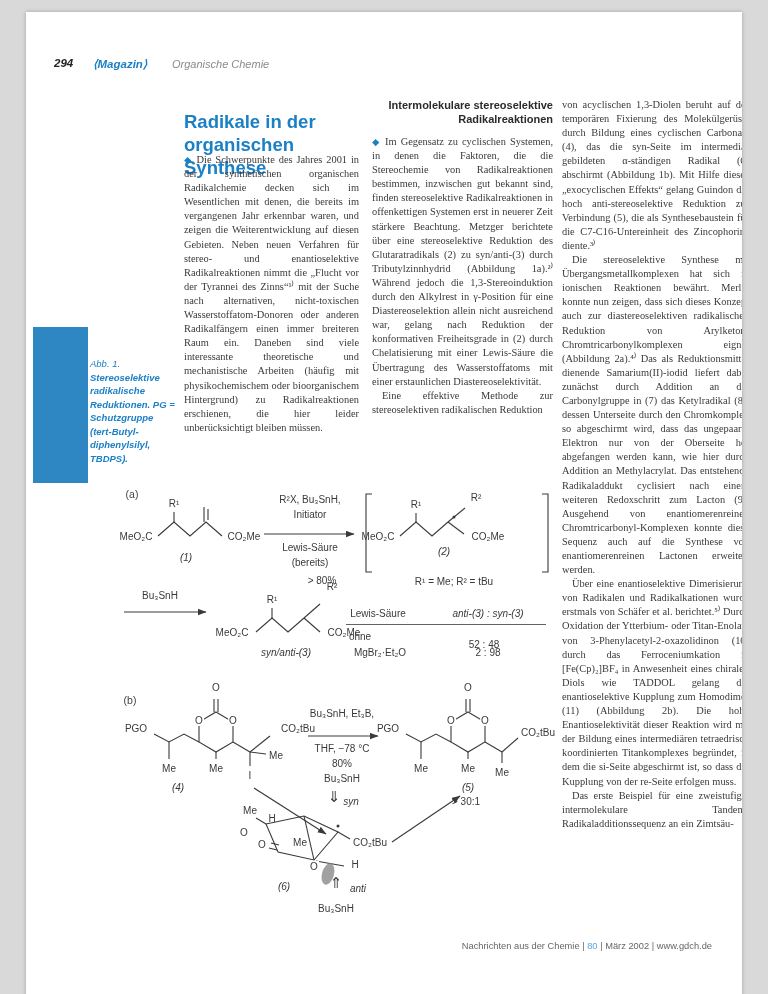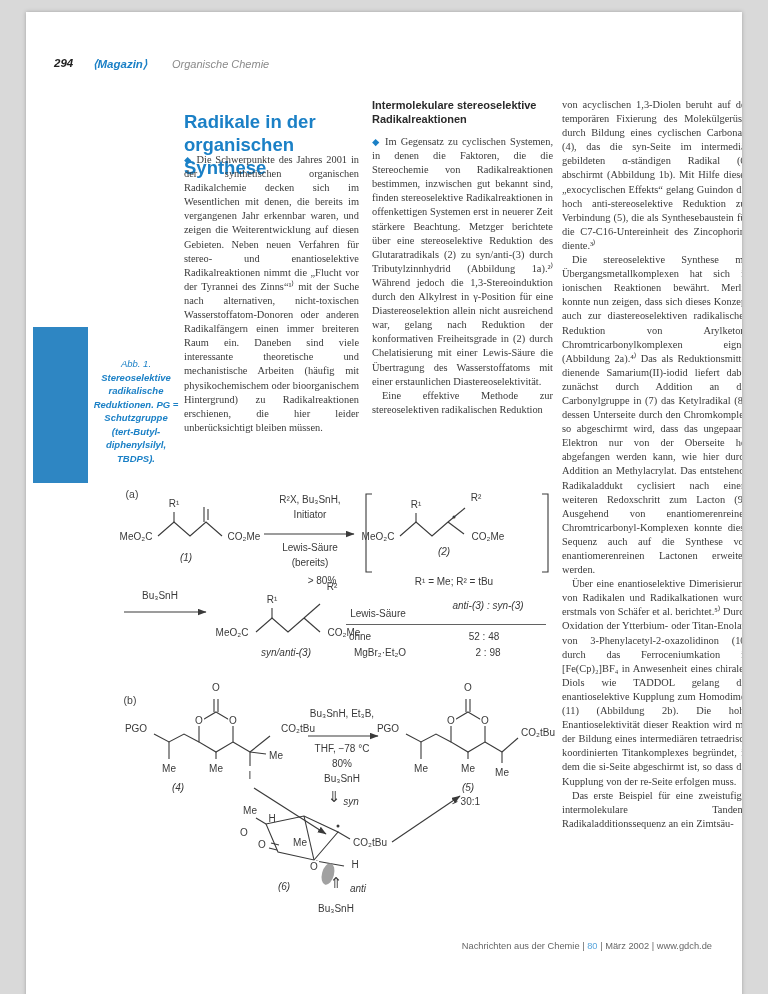--- a/index.html
+++ b/index.html
@@ -15,25 +15,25 @@
   .hdr-sec{position:absolute;left:146px;top:46px;font:italic 11px "Liberation Sans",sans-serif;color:#8a8a8a;}
   
   .title{position:absolute;left:158px;top:86px;width:190px;
     font:bold 18.5px/23px "Liberation Sans",sans-serif;color:var(--accent);white-space:pre-line;}
   .col{position:absolute;font-size:10.4px;line-height:14.1px;text-align:justify;}
   .col p{margin:0;}
   .col .ind{text-indent:10px;}
   .col1{left:158px;top:141px;width:175px;}
   .col2{left:346px;top:86px;width:181px;}
   .col3{left:536px;top:86px;width:187px;}
-  .subhead{font:bold 11px/14px "Liberation Sans",sans-serif;color:#2b2b2b;white-space:pre-line;margin:0 0 9px 0;text-align:left;}
+  .subhead{font:bold 11px/14px "Liberation Sans",sans-serif;color:#2b2b2b;white-space:pre-line;margin:0 0 9px 0;text-align:right;}
   .bullet{color:var(--accent);font-size:9.5px;}
   
   .bar{position:absolute;left:7px;top:315px;width:55px;height:156px;background:var(--bar);}
-  .caption{position:absolute;left:64px;top:345px;width:92px;text-align:center;
+  .caption{position:absolute;left:64px;top:345px;width:92px;text-align:left;
     font-family:"Liberation Sans",sans-serif;color:var(--accent);}
   .caption .cap-label{font:italic 9.5px/13.5px "Liberation Sans",sans-serif;}
   .caption .cap-text{font:italic bold 9.5px/13.5px "Liberation Sans",sans-serif;white-space:pre-line;}
   
   .figure{position:absolute;left:88px;top:470px;width:452px;height:460px;}
   .figure svg{position:absolute;left:0;top:0;}
   .chem{position:absolute;transform:translateX(-50%);white-space:nowrap;
     font:10px "Liberation Sans",sans-serif;color:#3a3a3a;}
   .chem.i{font-style:italic;}
   .chem.lab{font-size:10.5px;color:#444;}
@@ -171,23 +171,23 @@
         <div class="chem" style="left: 374px; top: 49px;">CO₂Me</div>
         <div class="chem i" style="left: 330px; top: 64px;">(2)</div>
         <div class="chem" style="left: 340px; top: 94px;">R¹ = Me; R² = tBu</div>
         <div class="chem" style="left: 46px; top: 108px;">Bu₃SnH</div>
         <div class="chem" style="left: 158px; top: 112px;">R¹</div>
         <div class="chem" style="left: 218px; top: 99px;">R²</div>
         <div class="chem" style="left: 118px; top: 145px;">MeO₂C</div>
         <div class="chem" style="left: 230px; top: 145px;">CO₂Me</div>
         <div class="chem i" style="left: 172px; top: 165px;">syn/anti-(3)</div>
         <div class="chem" style="left: 264px; top: 126px;">Lewis-Säure</div>
-        <div class="chem i" style="left: 374px; top: 118px;">anti-(3) : syn-(3)</div>
+        <div class="chem i" style="left: 374px; top: 126px;">anti-(3) : syn-(3)</div>
         <div class="chem" style="left: 246px; top: 149px;">ohne</div>
-        <div class="chem" style="left: 370px; top: 149px; text-align: right;">52 : 48</div>
+        <div class="chem" style="left: 370px; top: 157px; text-align: right;">52 : 48</div>
         <div class="chem" style="left: 266px; top: 165px;">MgBr₂·Et₂O</div>
         <div class="chem" style="left: 374px; top: 165px;">2 : 98</div>
         <div class="chem lab" style="left: 16px; top: 212px;">(b)</div>
         <div class="chem" style="left: 22px; top: 241px;">PGO</div>
         <div class="chem atom" style="left: 85px; top: 233px;">O</div>
         <div class="chem atom" style="left: 119px; top: 233px;">O</div>
         <div class="chem atom" style="left: 102px; top: 200px;">O</div>
         <div class="chem" style="left: 184px; top: 241px;">CO₂tBu</div>
         <div class="chem" style="left: 55px; top: 281px;">Me</div>
         <div class="chem" style="left: 102px; top: 281px;">Me</div>

